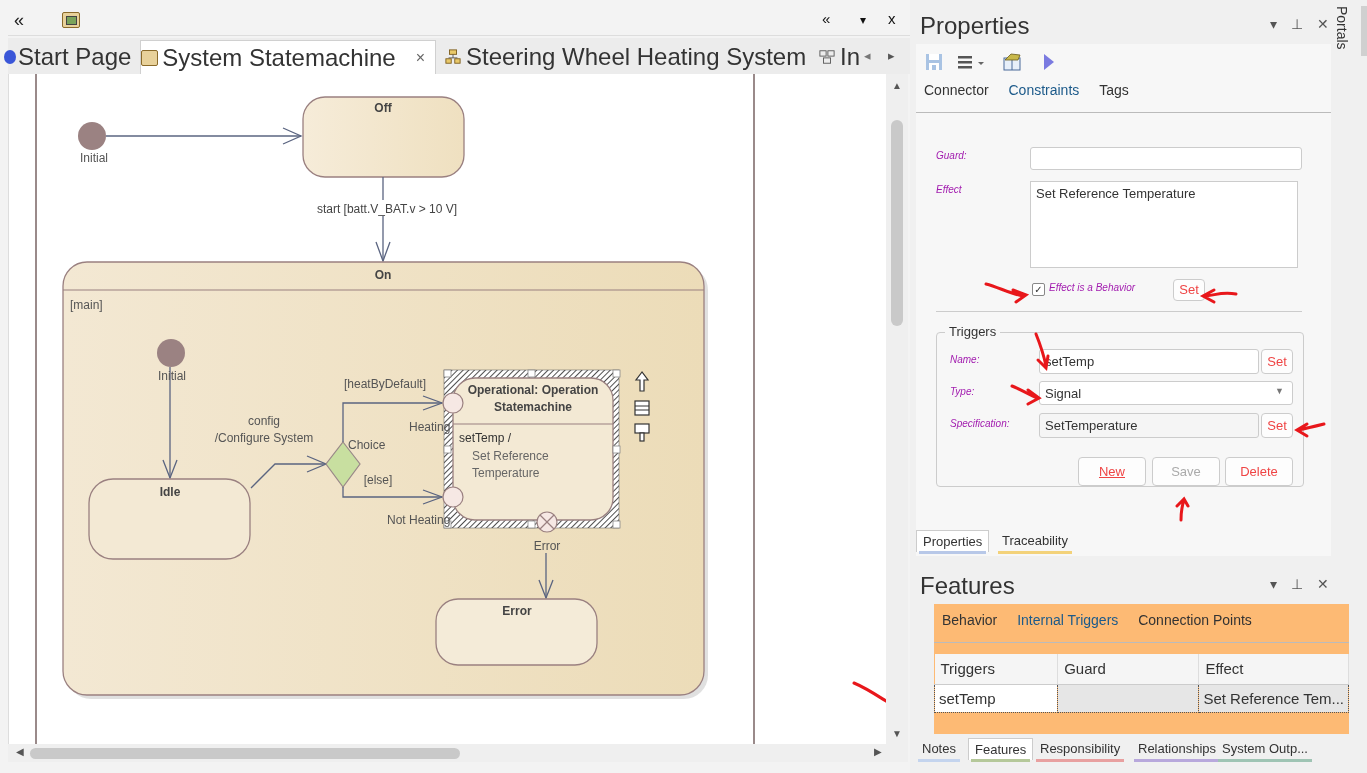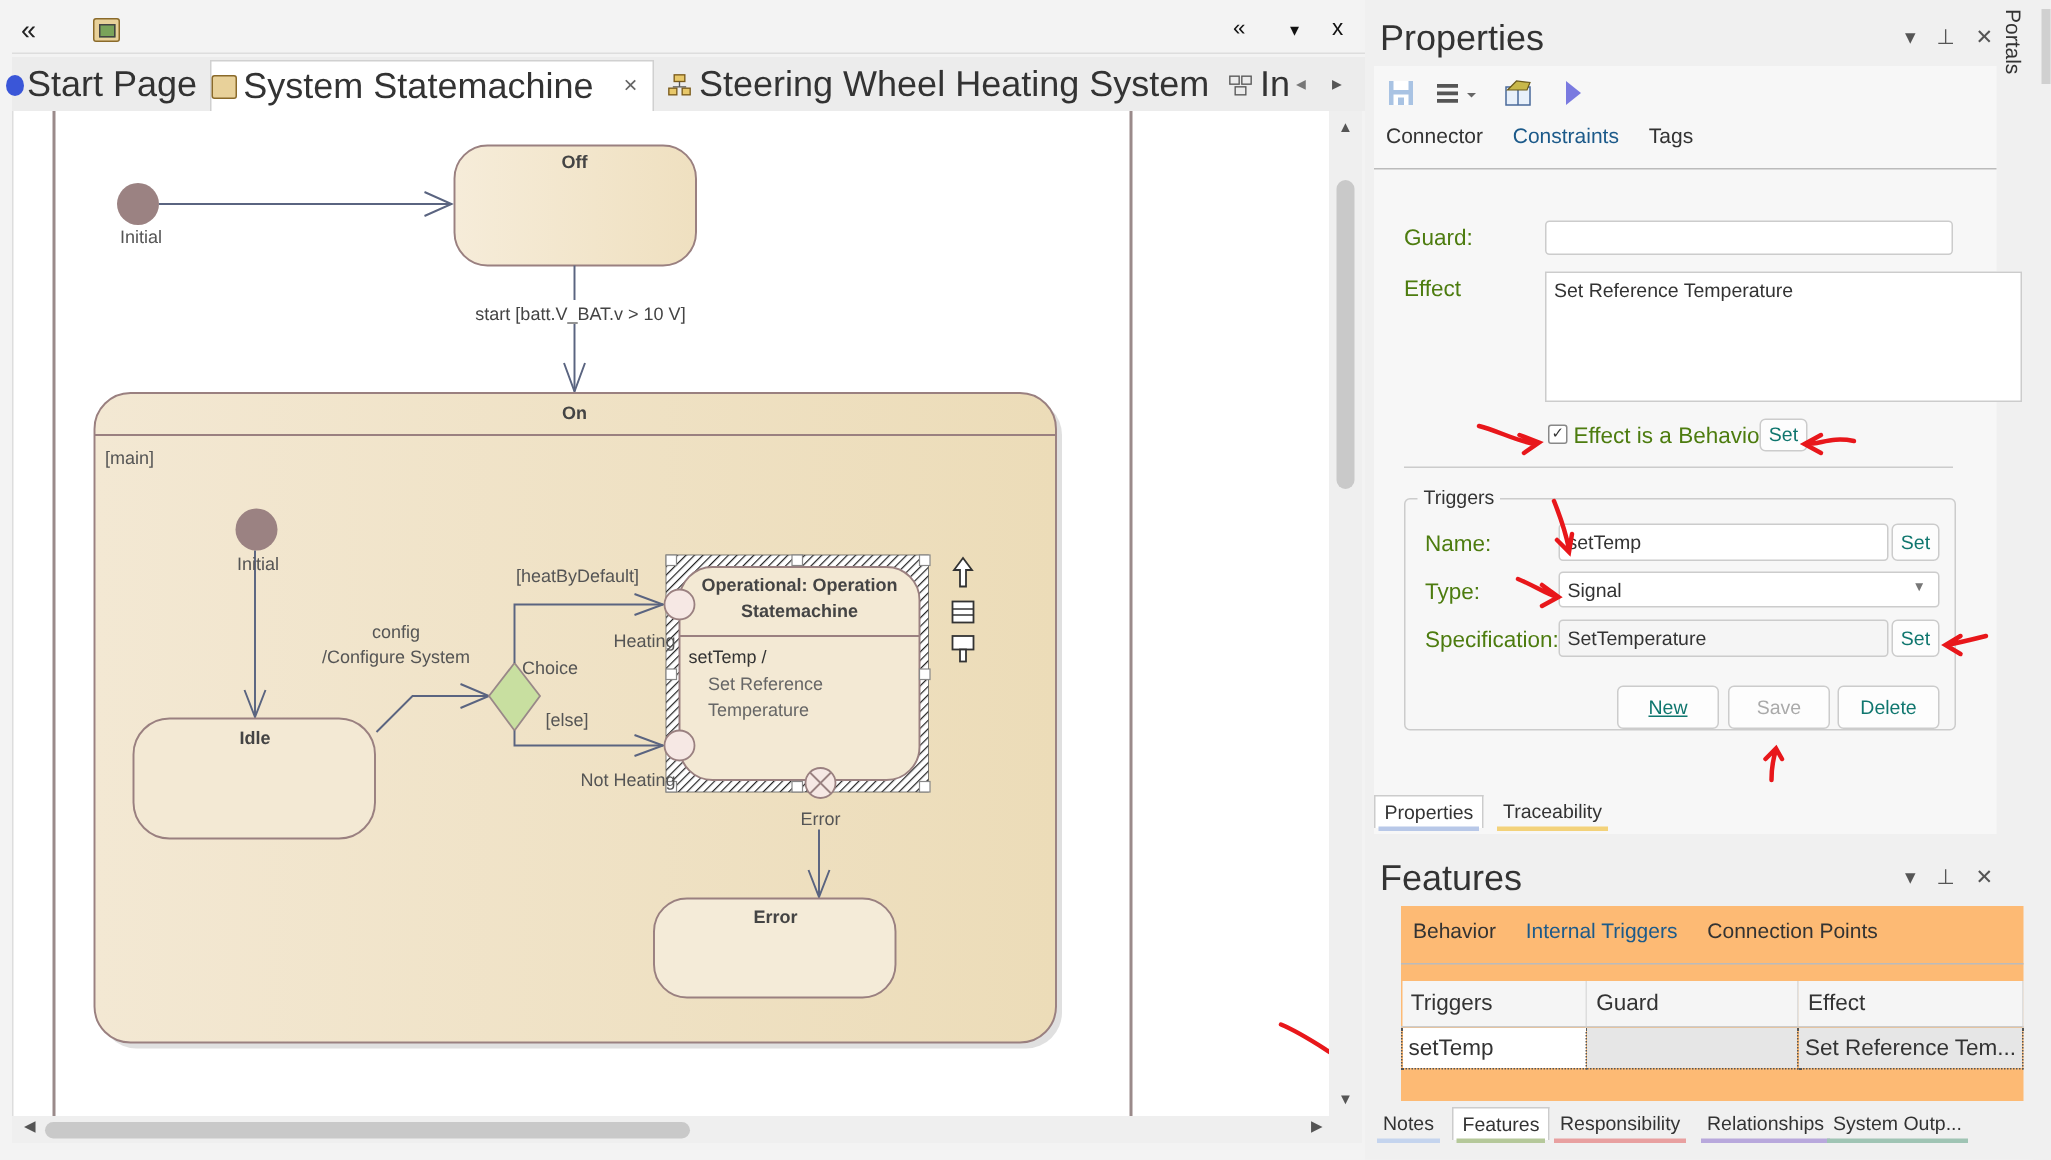--- a/index.html
+++ b/index.html
@@ -35,23 +35,23 @@
   .panel-ctrls { position: absolute; font-size: 14px; color: #555; }
   .panel-ctrls span { margin-left: 10px; cursor: pointer; }
 
   #props-body { position: absolute; left: 6px; top: 44px; width: 415px; height: 512px; background: #f7f7f7; }
   .tb-icon { position: absolute; top: 8px; cursor: pointer; }
   .subtabs { position: absolute; left: 8px; top: 38px; font-size: 14px; }
   .subtab { display: inline-block; margin-right: 16px; color: #333; cursor: pointer; }
   .subtab.active { color: #1c5a8a; }
   .sep-line { position: absolute; left: 0; width: 415px; height: 1px; background: #bbb; }
 
-  .lbl { position: absolute; font-size: 15px; color: #4d7c0f; }
+  .lbl { position: absolute; font-size: 10px; color: #a21caf; font-style: italic; }
   .input { position: absolute; background: #fff; border: 1px solid #ccc; border-radius: 3px; font-size: 13px; padding: 4px 5px; color: #333; }
-  .btn { position: absolute; background: #fdfdfd; border: 1px solid #ccc; border-radius: 4px; font-size: 13px; color: #0f766e; text-align: center; cursor: pointer; }
+  .btn { position: absolute; background: #fdfdfd; border: 1px solid #ccc; border-radius: 4px; font-size: 13px; color: #ef4444; text-align: center; cursor: pointer; }
   .btn.disabled { color: #aaa; }
   .groupbox { position: absolute; border: 1px solid #ccc; border-radius: 4px; }
   .groupbox .legend { position: absolute; left: 8px; top: -9px; background: #f7f7f7; padding: 0 4px; font-size: 13px; }
 
   .bottom-tabs { position: absolute; font-size: 13px; }
   .btab { position: absolute; top: 0; height: 22px; padding: 3px 6px; color: #333; cursor: pointer; white-space: nowrap; }
   .btab .bar { position: absolute; left: 2px; right: 2px; bottom: -2px; height: 3px; }
   .btab.active { background: #fff; border: 1px solid #ccc; border-bottom: none; }
 
   #features-body { position: absolute; left: 24px; top: 604px; width: 415px; height: 130px; background: #fdba74; }
@@ -270,21 +270,21 @@
       <span class="subtab">Connector</span>
       <span class="subtab active">Constraints</span>
       <span class="subtab">Tags</span>
     </div>
     <div class="sep-line" style="top:68px;"></div>
 
     <span class="lbl" style="left:20px;top:106px;">Guard:</span>
     <input class="input" style="left: 114px; top: 103px; width: 272px; height: 23px;" value="">
 
     <span class="lbl" style="left:20px;top:140px;">Effect</span>
-    <div class="input" style="left:114px;top:137px;width:318px;height:87px;border-radius:0;">Set Reference Temperature</div>
+    <div class="input" style="left:114px;top:137px;width:268px;height:87px;border-radius:0;">Set Reference Temperature</div>
 
     <span class="abs" style="left:116px;top:239px;width:13px;height:13px;border:1px solid #888;border-radius:2px;background:#fff;font-size:10px;line-height:11px;text-align:center;color:#333;">✓</span>
     <span class="lbl" style="left:133px;top:238px;">Effect is a Behavior</span>
     <div class="btn" style="left:257px;top:235px;width:32px;height:22px;line-height:20px;">Set</div>
 
     <div class="sep-line" style="top:267px;left:20px;width:366px;background:#ccc;"></div>
 
     <div class="groupbox" style="left:20px;top:288px;width:368px;height:155px;">
       <span class="legend">Triggers</span>
     </div>

